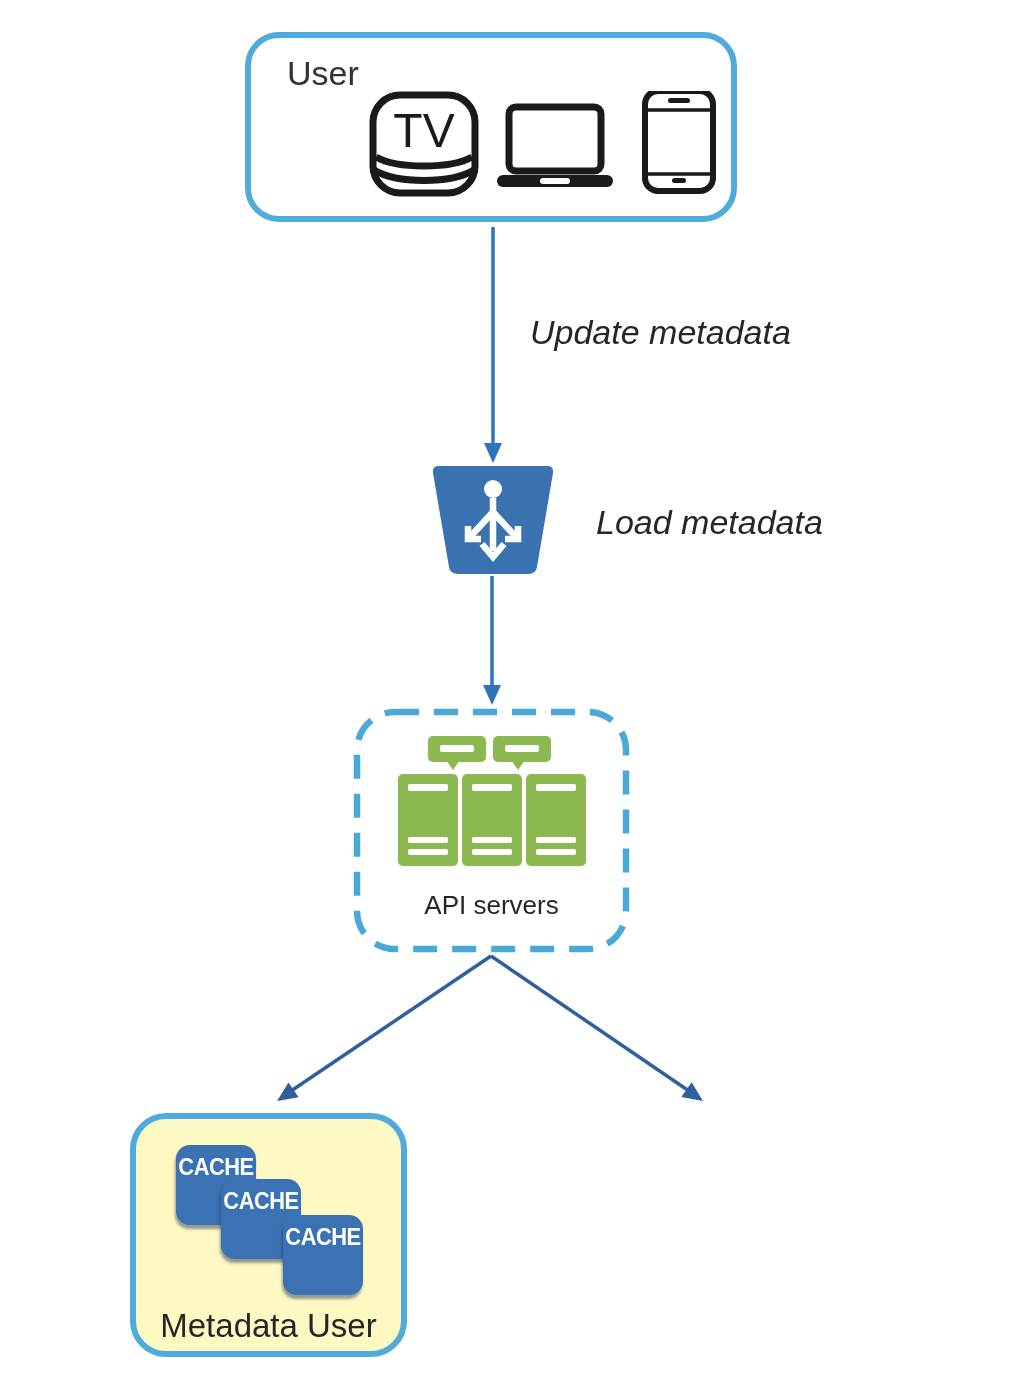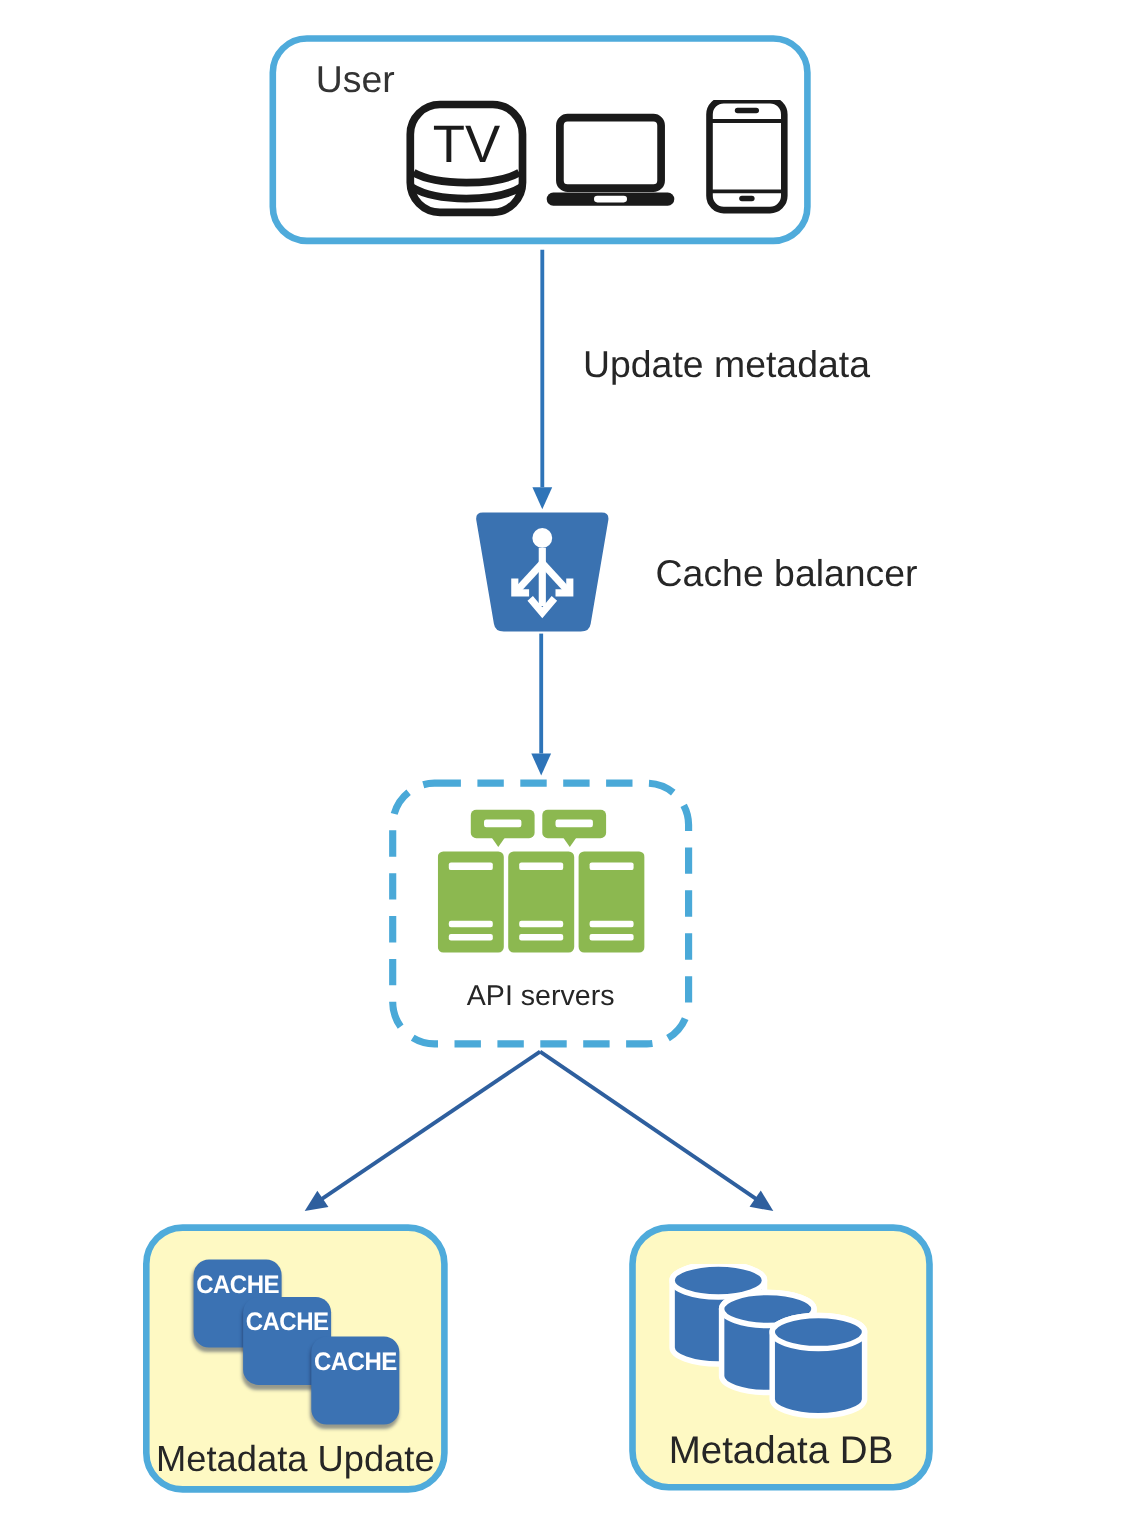--- a/index.html
+++ b/index.html
@@ -3,21 +3,21 @@
 <meta charset="utf-8">
 <style>
   html,body{margin:0;padding:0;background:#ffffff;}
   .canvas{
     position:relative;width:1026px;height:1382px;background:#ffffff;
     font-family:"Liberation Sans",sans-serif;color:#262626;overflow:hidden;
   }
   .abs{position:absolute;}
   svg{display:block;}
   .flow-label{
-    position:absolute;font-size:34px;color:#262626;white-space:nowrap;
+    position:absolute;font-size:34px;color:#262626;white-space:nowrap;font-style:italic;
   }
   
   .user-box{
     left:245px;top:32px;width:480px;height:178px;
     border:6px solid #4fabdb;border-radius:34px;background:#fff;
   }
   .user-box .box-title{position:absolute;left:36px;top:16px;font-size:34px;color:#333;}
   
   .lb-svg{left:420px;top:458px;}
   
@@ -110,21 +110,21 @@
       <circle cx="73" cy="31" r="9" fill="#ffffff" stroke="none"></circle>
       <line x1="73" y1="40" x2="73" y2="93"></line>
       <path d="M62,86 L73,99 L84,86"></path>
       <line x1="73" y1="54" x2="50" y2="79"></line>
       <path d="M48,68 L48,81 L61,81"></path>
       <line x1="73" y1="54" x2="96" y2="79"></line>
       <path d="M98,68 L98,81 L85,81"></path>
     </g>
   </svg>
 
-  <div class="flow-label" style="left:596px;top:503px;">Cache balancer</div>
+  <div class="flow-label" style="left:596px;top:503px;">Load metadata</div>
 
   <div class="abs api-box">
     <svg class="dash" width="277" height="245" viewBox="0 0 277 245">
       <rect x="4" y="4" width="269" height="237" rx="38" fill="none" stroke="#4aa9d8" stroke-width="6.5" stroke-dasharray="24 15"></rect>
     </svg>
     <svg class="servers-icon" width="188" height="132" viewBox="0 0 188 132">
       <g fill="#8cb850">
         <rect x="30" y="0" width="58" height="26" rx="5"></rect>
         <polygon points="48,24 62,24 55,34"></polygon>
         <rect x="95" y="0" width="58" height="26" rx="5"></rect>
@@ -157,34 +157,17 @@
   <div class="abs node-box cache-box">
     <div class="cache-block cb1">
       <span class="cache-text">CACHE</span>
     </div>
     <div class="cache-block cb2">
       <span class="cache-text">CACHE</span>
     </div>
     <div class="cache-block cb3">
       <span class="cache-text">CACHE</span>
     </div>
-    <div class="node-label">Metadata Update</div>
+    <div class="node-label">Metadata User</div>
   </div>
 
-  <div class="abs node-box db-box">
-    <svg class="db-icon" width="200" height="150" viewBox="0 0 200 150">
-      <g>
-        <path d="M5,15 L5,76 A42,15 0 0 0 89,76 L89,15 A42,15 0 0 0 5,15 Z" fill="#3b72b3" stroke="#ffffff" stroke-width="5"></path>
-        <ellipse cx="47" cy="15" rx="42" ry="15" fill="#3b72b3" stroke="#ffffff" stroke-width="5"></ellipse>
-      </g>
-      <g>
-        <path d="M50,41 L50,102 A42,15 0 0 0 134,102 L134,41 A42,15 0 0 0 50,41 Z" fill="#3b72b3" stroke="#ffffff" stroke-width="5"></path>
-        <ellipse cx="92" cy="41" rx="42" ry="15" fill="#3b72b3" stroke="#ffffff" stroke-width="5"></ellipse>
-      </g>
-      <g>
-        <path d="M96,62 L96,123 A42,15 0 0 0 180,123 L180,62 A42,15 0 0 0 96,62 Z" fill="#3b72b3" stroke="#ffffff" stroke-width="5"></path>
-        <ellipse cx="138" cy="62" rx="42" ry="15" fill="#3b72b3" stroke="#ffffff" stroke-width="5"></ellipse>
-      </g>
-    </svg>
-    <div class="node-label">Metadata DB</div>
-  </div>
 
 </div>
 
 </body></html>

